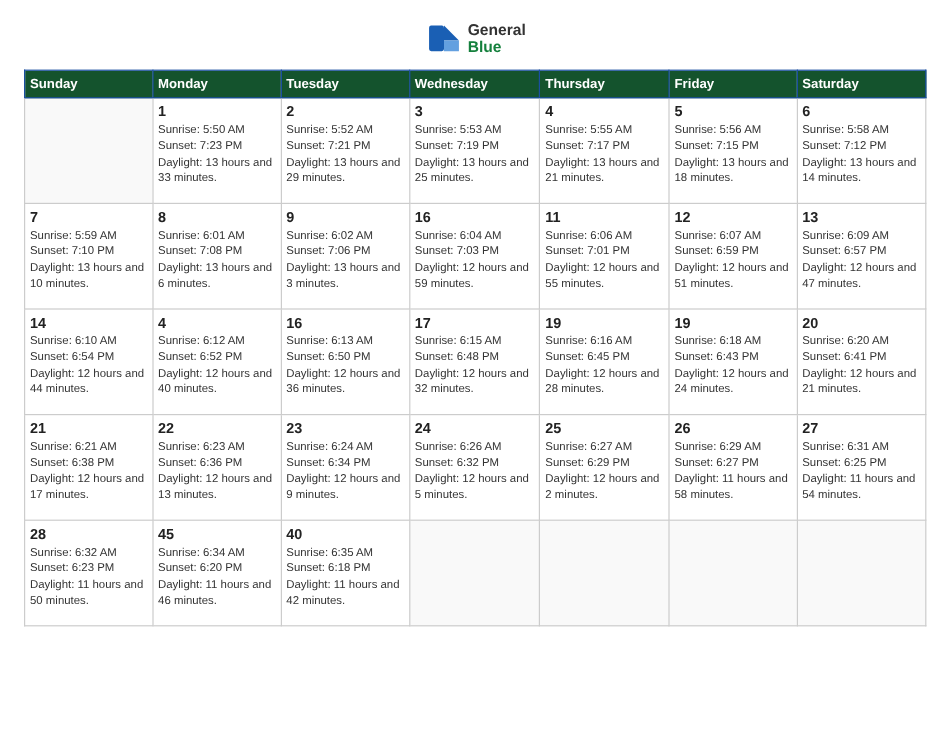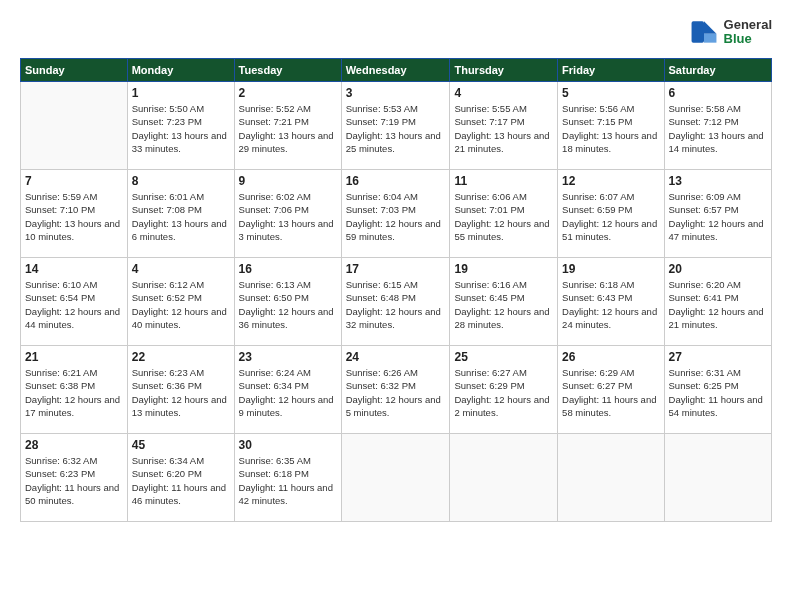--- a/index.html
+++ b/index.html
@@ -12,21 +12,21 @@
     }
     .page {
       width: 792px;
       height: 612px;
       background: #fff;
       padding: 16px 20px 10px 20px;
     }
     .header {
       display: flex;
       align-items: flex-start;
-      justify-content: flex-end;
+      justify-content: center;
       margin-bottom: 10px;
     }
     .logo {
       display: flex;
       align-items: center;
       gap: 4px;
     }
     .logo-text {
       display: flex;
       flex-direction: column;
@@ -243,21 +243,21 @@
         <tr>
           <td>
             <div class="day-number">28</div>
             <div class="day-info">Sunrise: 6:32 AM<br>Sunset: 6:23 PM<br>Daylight: 11 hours and 50 minutes.</div>
           </td>
           <td>
             <div class="day-number">45</div>
             <div class="day-info">Sunrise: 6:34 AM<br>Sunset: 6:20 PM<br>Daylight: 11 hours and 46 minutes.</div>
           </td>
           <td>
-            <div class="day-number">30</div>
+            <div class="day-number">40</div>
             <div class="day-info">Sunrise: 6:35 AM<br>Sunset: 6:18 PM<br>Daylight: 11 hours and 42 minutes.</div>
           </td>
           <td class="empty"></td>
           <td class="empty"></td>
           <td class="empty"></td>
           <td class="empty"></td>
         </tr>
       </tbody>
   </table>
 </div>

